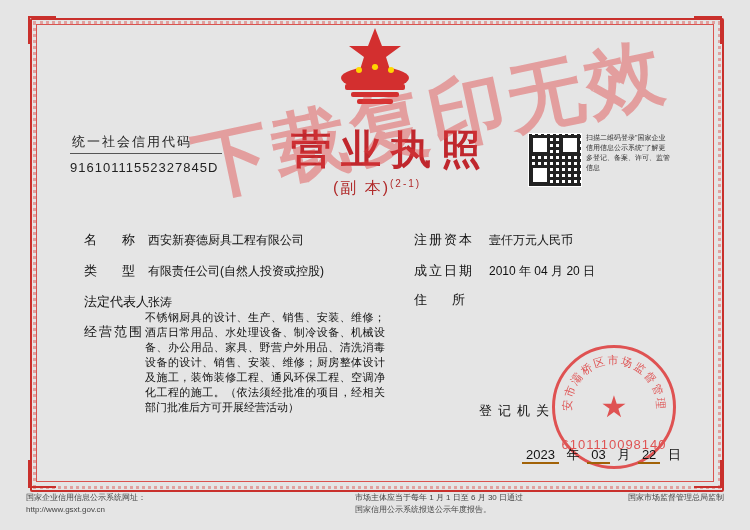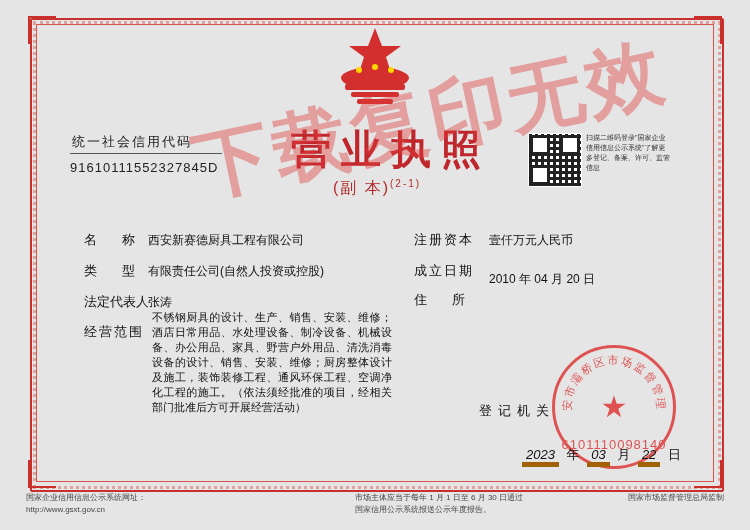--- a/index.html
+++ b/index.html
@@ -86,21 +86,21 @@
 
   
   .field-label{
     position:absolute;font-size:13px;color:#111;letter-spacing:6px;
   }
   .field-value{
     position:absolute;font-size:12px;color:#111;line-height:17px;text-align:right;
   }
 
   .scope-value{
-    position:absolute;left:152px;top:310px;width:240px;
+    position:absolute;left:145px;top:310px;width:240px;
     font-size:11px;line-height:15px;color:#111;text-align:justify;
   }
   .addr-value{
     position:absolute;left:489px;top:289px;width:200px;
     font-size:11px;line-height:15px;color:#111;
   }
 
   
   .reg-auth{
     position:absolute;left:479px;top:402px;font-size:13px;letter-spacing:6px;color:#111;
@@ -121,21 +121,21 @@
   .seal-sub{
     position:absolute;left:0;bottom:14px;width:118px;text-align:center;
     font-size:13px;color:#d22;letter-spacing:1px;
   }
 
   
   .date-line{
     position:absolute;left:520px;top:446px;font-size:13px;color:#111;
   }
   .date-line span{margin:0 2px;}
-  .date-num{border-bottom:5px solid #a16207;padding:0 4px;font-style:italic;}
+  .date-num{border-bottom:2px solid #a16207;padding:0 4px;}
 
   
   .watermark{
     position:absolute;left:185px;top:120px;
     font-family:"DejaVu Sans","Liberation Sans",sans-serif;
     font-size:76px;font-weight:bold;color:rgba(225,60,60,.42);
     letter-spacing:4px;white-space:nowrap;
     transform:rotate(-12deg);transform-origin:left top;
     pointer-events:none;
   }
@@ -200,21 +200,21 @@
   <div class="field-label" style="left:84px;top:293px;letter-spacing:0;">法定代表人</div>
   <div class="field-value" style="left:148px;top:294px;">张涛</div>
 
   <div class="field-label" style="left:84px;top:323px;letter-spacing:2px;">经营范围</div>
   <div class="scope-value">不锈钢厨具的设计、生产、销售、安装、维修；酒店日常用品、水处理设备、制冷设备、机械设备、办公用品、家具、野营户外用品、清洗消毒设备的设计、销售、安装、维修；厨房整体设计及施工，装饰装修工程、通风环保工程、空调净化工程的施工。（依法须经批准的项目，经相关部门批准后方可开展经营活动）</div>
 
   <div class="field-label" style="left:414px;top:231px;letter-spacing:2px;">注册资本</div>
   <div class="field-value" style="left:489px;top:232px;">壹仟万元人民币</div>
 
   <div class="field-label" style="left:414px;top:262px;letter-spacing:2px;">成立日期</div>
-  <div class="field-value" style="left:489px;top:263px;margin-top:8px;">2010 年 04 月 20 日</div>
+  <div class="field-value" style="left:489px;top:263px;">2010 年 04 月 20 日</div>
 
   <div class="field-label" style="left:414px;top:291px;">住　所</div>
 
   <div class="reg-auth">登记机关</div>
 
   <div class="seal">
     <svg class="seal-text" viewBox="0 0 118 118">
       <defs>
         <path id="sealArc" d="M 16,59 A 43,43 0 1 1 102,59"></path>
       </defs>

